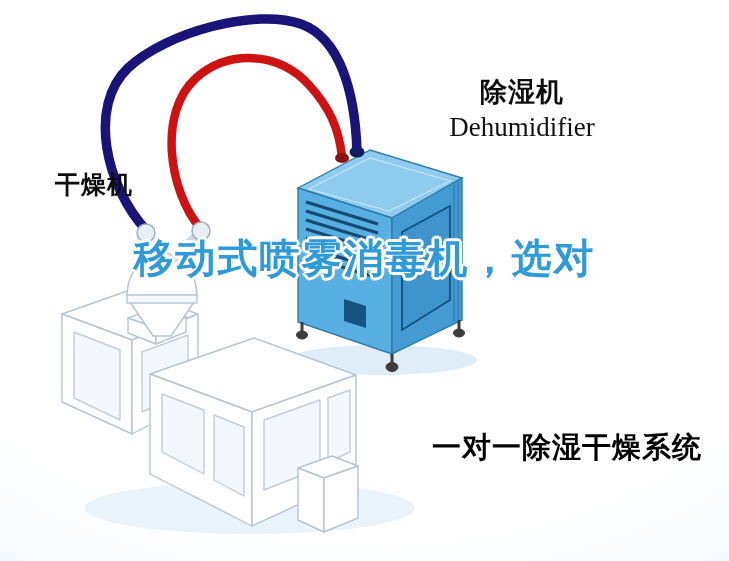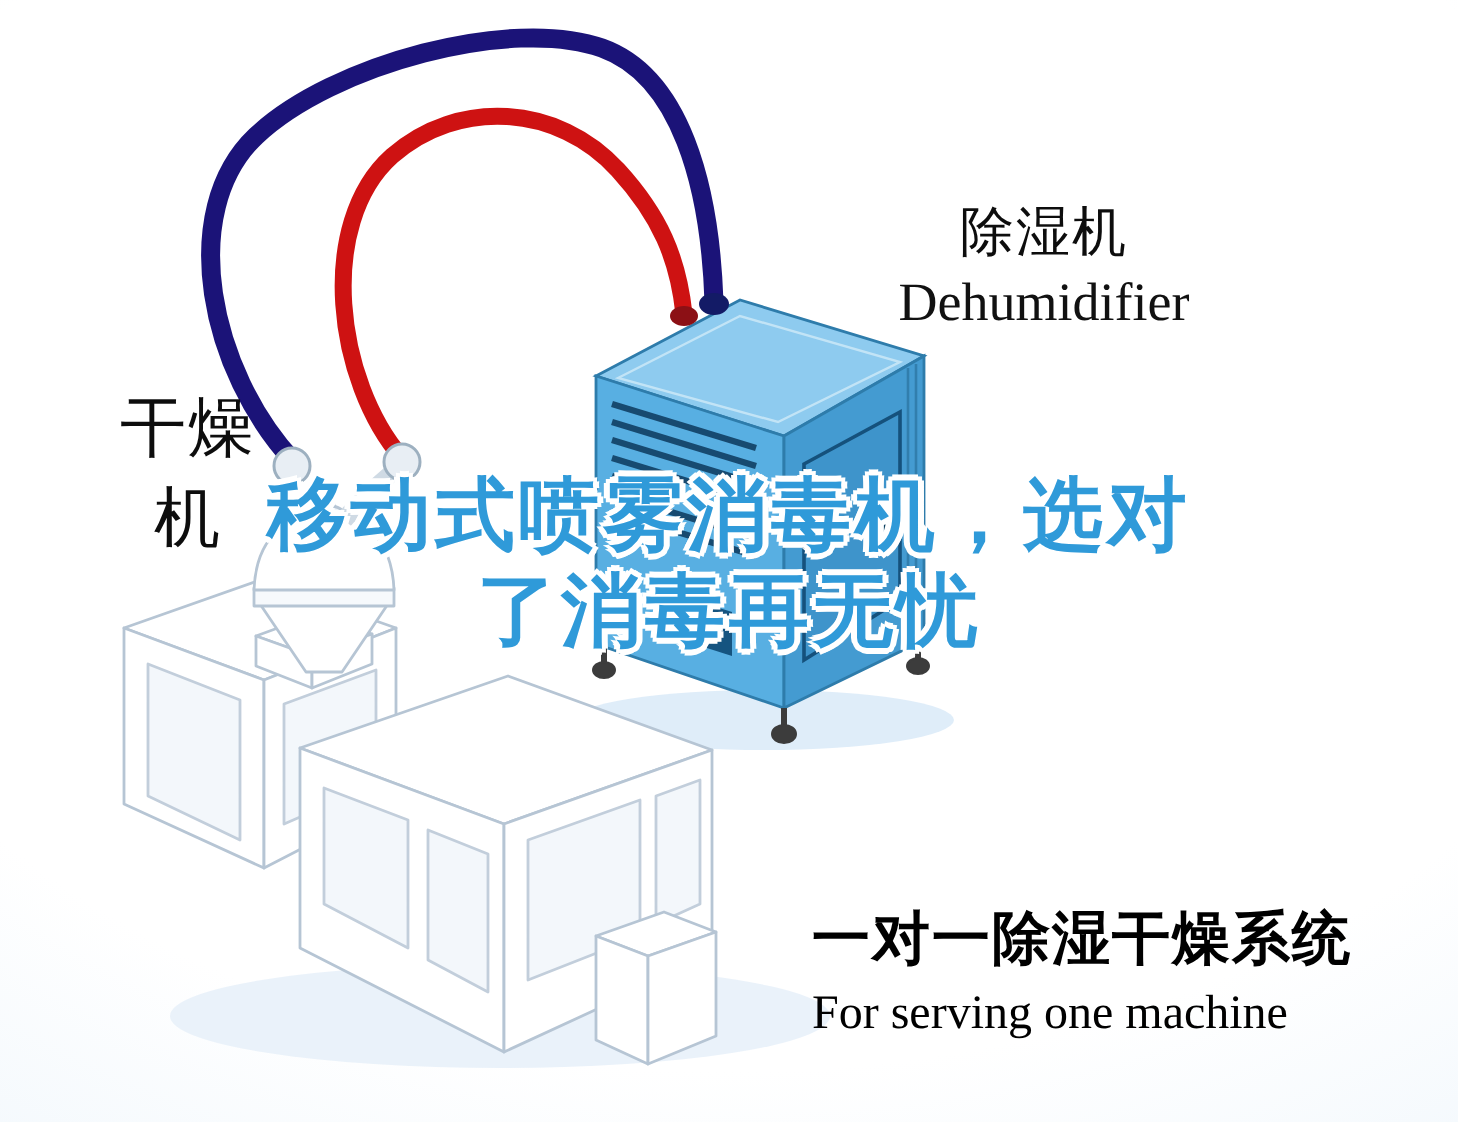--- a/index.html
+++ b/index.html
@@ -19,41 +19,41 @@
 
   .pipe { fill:none; stroke-linecap:round; }
   .pipe-navy { stroke: var(--pipe-navy,#1B1378); stroke-width:9.5; }
   .pipe-red  { stroke: var(--pipe-red,#CE1212);  stroke-width:8.5; }
 
   .dehu-top   { fill:#8ECBEF; stroke:#2e7cab; stroke-width:1.4; }
   .dehu-front { fill: var(--dehumidifier-blue,#58AFE2); stroke:#2e7cab; stroke-width:1.4; }
   .dehu-right { fill:#449BD1; stroke:#2e7cab; stroke-width:1.4; }
 
   .label-block { position:absolute; text-align:center; }
-  .label-zh { font-weight:normal; color:#0d0d0d; letter-spacing:1px;margin-top:24px; }
+  .label-zh { font-weight:bold; color:#0d0d0d; letter-spacing:1px; }
   .label-en { font-family:"Liberation Serif", serif; color:#111; margin-top:2px; }
 
   .hopper-block { left:44px;  top:168px; width:100px; }
-  .hopper-block .label-zh { font-size:33px; }
+  .hopper-block .label-zh { font-size:25px; }
   .hopper-block .label-en { font-size:21px; }
 
   .dehu-block   { left:442px; top:74px;  width:160px; }
   .dehu-block .label-zh { font-size:27px; }
   .dehu-block .label-en { font-size:27px; }
 
   .watermark {
     position:absolute; left:0; right:0; top:234px; text-align:center;
     font-size:40px; font-weight:bold; line-height:1.2; letter-spacing:2px;
     color: var(--watermark-blue,#2F9AD9);
     text-shadow:
       -2px -2px 0 #fff, 2px -2px 0 #fff, -2px 2px 0 #fff, 2px 2px 0 #fff,
       0 -3px 0 #fff, 0 3px 0 #fff, -3px 0 0 #fff, 3px 0 0 #fff;
   }
 
-  .footer-block { position:absolute; left:406px; top:450px; width:296px; text-align:left; }
+  .footer-block { position:absolute; left:406px; top:428px; width:296px; text-align:right; }
   .footer-zh { font-size:29px; font-weight:bold; color:#000; letter-spacing:1px; }
   .footer-en { font-family:"Liberation Serif", serif; font-size:24px; color:#000; margin-top:4px; }
 </style>
 </head>
 <body>
 
 <div class="canvas">
 
   <svg class="diagram" viewBox="0 0 729 561">
 
@@ -146,21 +146,19 @@
     <div class="label-zh">干燥机</div>
   </div>
 
   <div class="label-block dehu-block">
     <div class="label-zh">除湿机</div>
     <div class="label-en">Dehumidifier</div>
   </div>
 
   <div class="watermark">
     <div>移动式喷雾消毒机，选对</div>
-    <div>了消毒再无忧</div>
   </div>
 
   <div class="footer-block">
     <div class="footer-zh">一对一除湿干燥系统</div>
-    <div class="footer-en">For serving one machine</div>
   </div>
 
 </div>
 
 </body></html>

